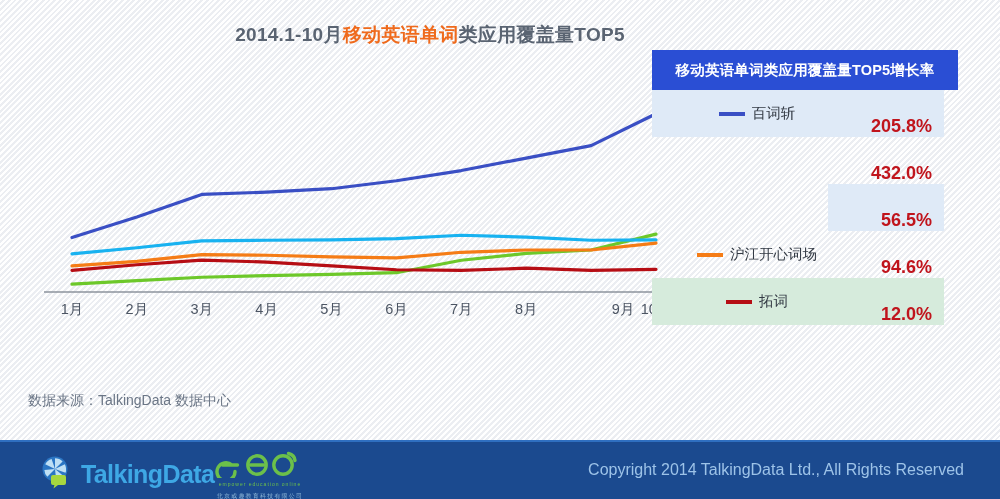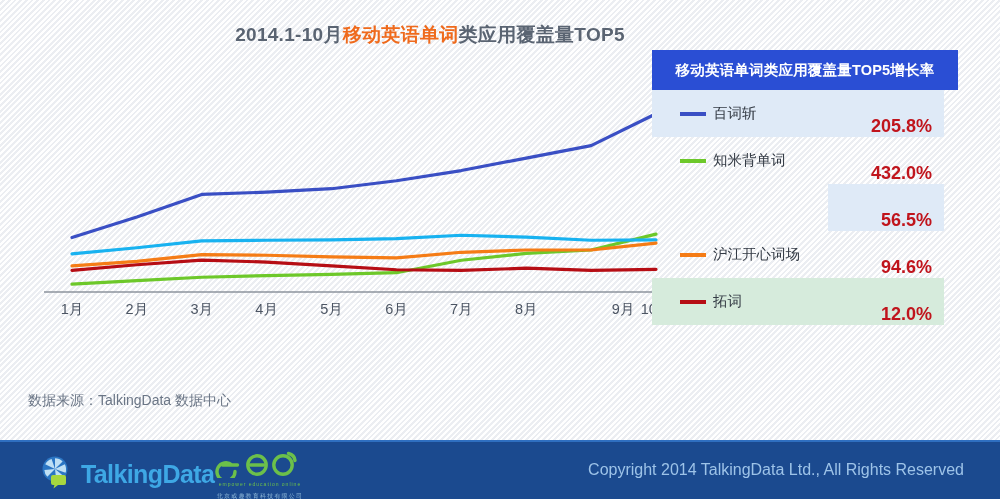--- a/index.html
+++ b/index.html
@@ -76,20 +76,21 @@
   .legend-row .lcell,
   .legend-row .vcell {
     position: absolute;
     top: 0; height: 47px;
     display: flex;
     align-items: center;
   }
   .legend-row .lcell {
     left: 0; width: 182px;
     padding-left: 28px;
+    justify-content: center;
   }
   .legend-row .vcell {
     left: 176px; width: 116px;
     justify-content: flex-end;
     padding-right: 12px;
     align-items: flex-end;
   }
   .legend-row.alt .lcell,
   .legend-row.alt .vcell { background: #dfeaf7; }
   .legend-row.green .lcell,
@@ -209,24 +210,20 @@
         <div class="legend-row alt">
           <div class="lcell">
             <span class="swatch" style="background: rgb(58, 79, 196);"></span>
             <span class="legend-name">百词斩</span>
           </div>
           <div class="vcell">
             <span class="legend-value">205.8%</span>
           </div>
         </div>
         <div class="legend-row">
-          <div class="lcell">
-            <span class="swatch" style="background: rgb(109, 200, 42);"></span>
-            <span class="legend-name">知米背单词</span>
-          </div>
           <div class="vcell">
             <span class="legend-value">432.0%</span>
           </div>
         </div>
         <div class="legend-row alt">
           <div class="vcell">
             <span class="legend-value">56.5%</span>
           </div>
         </div>
         <div class="legend-row">

